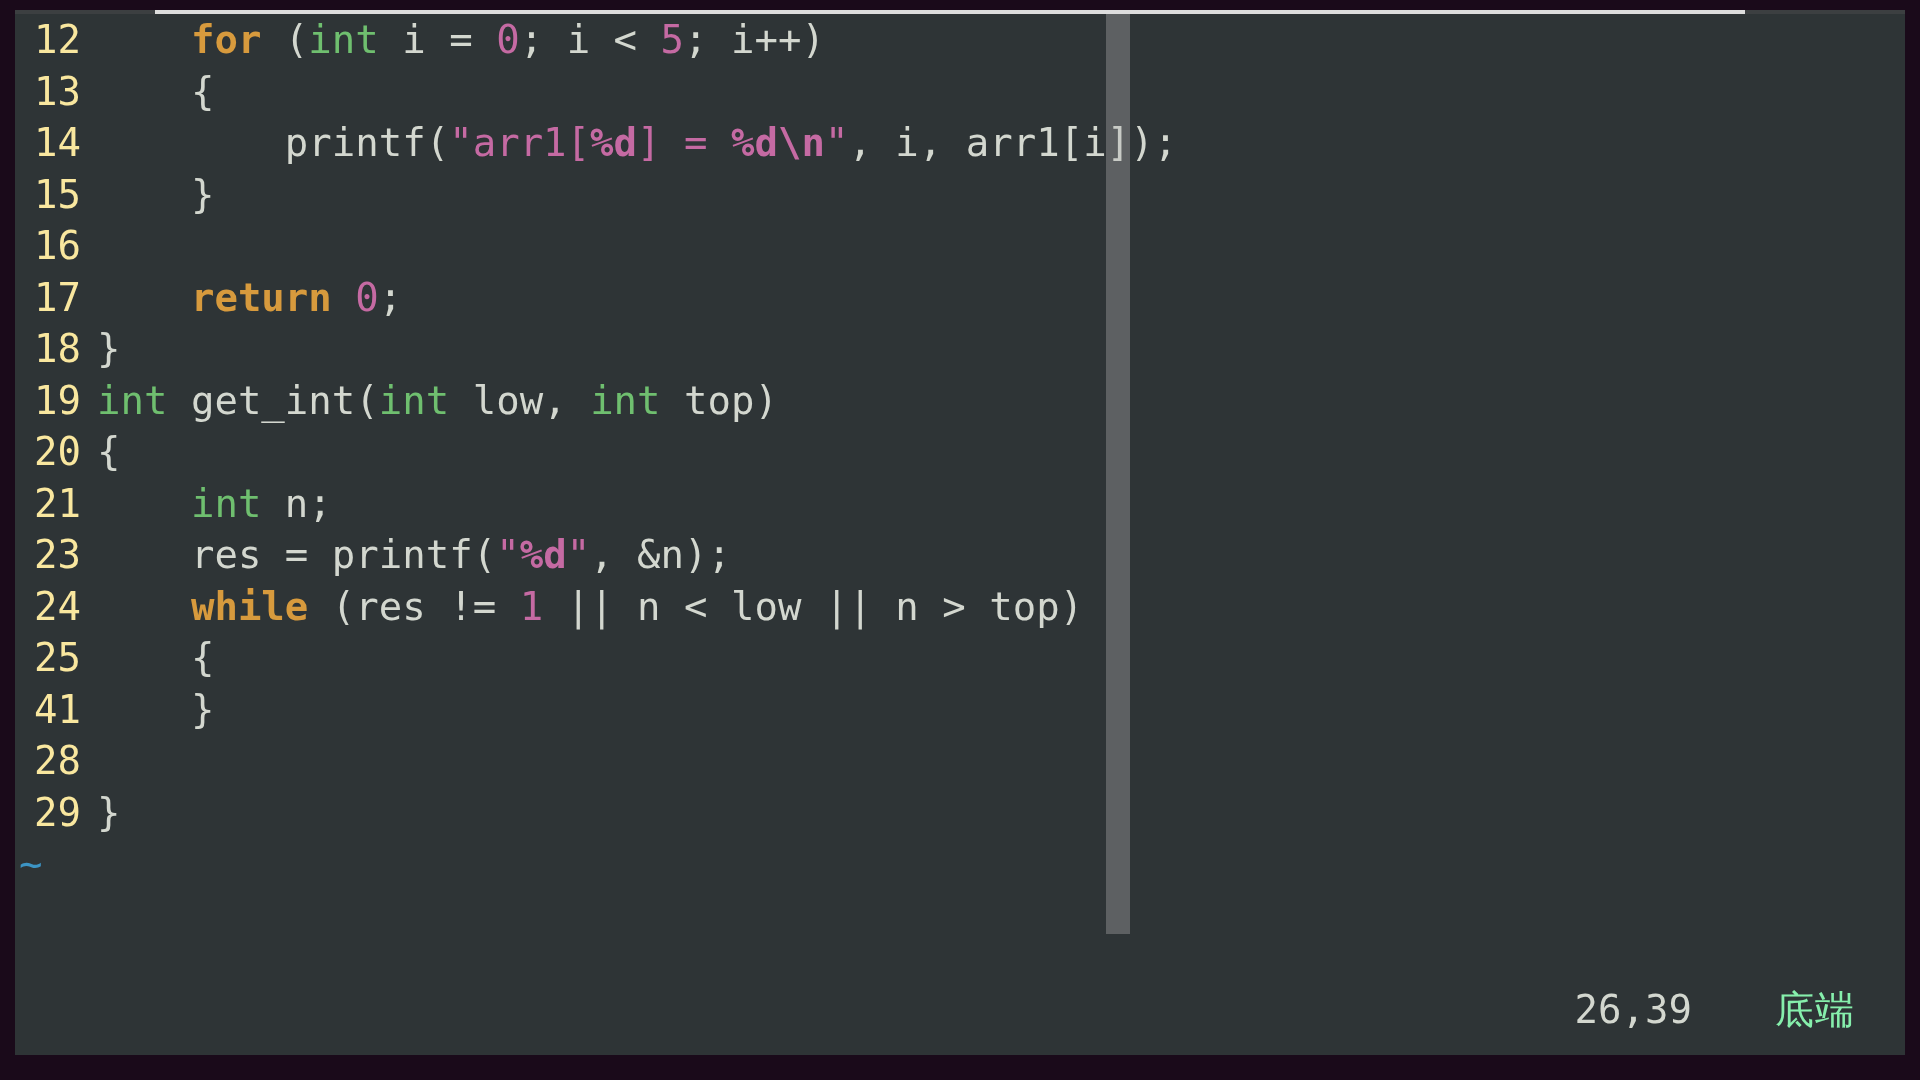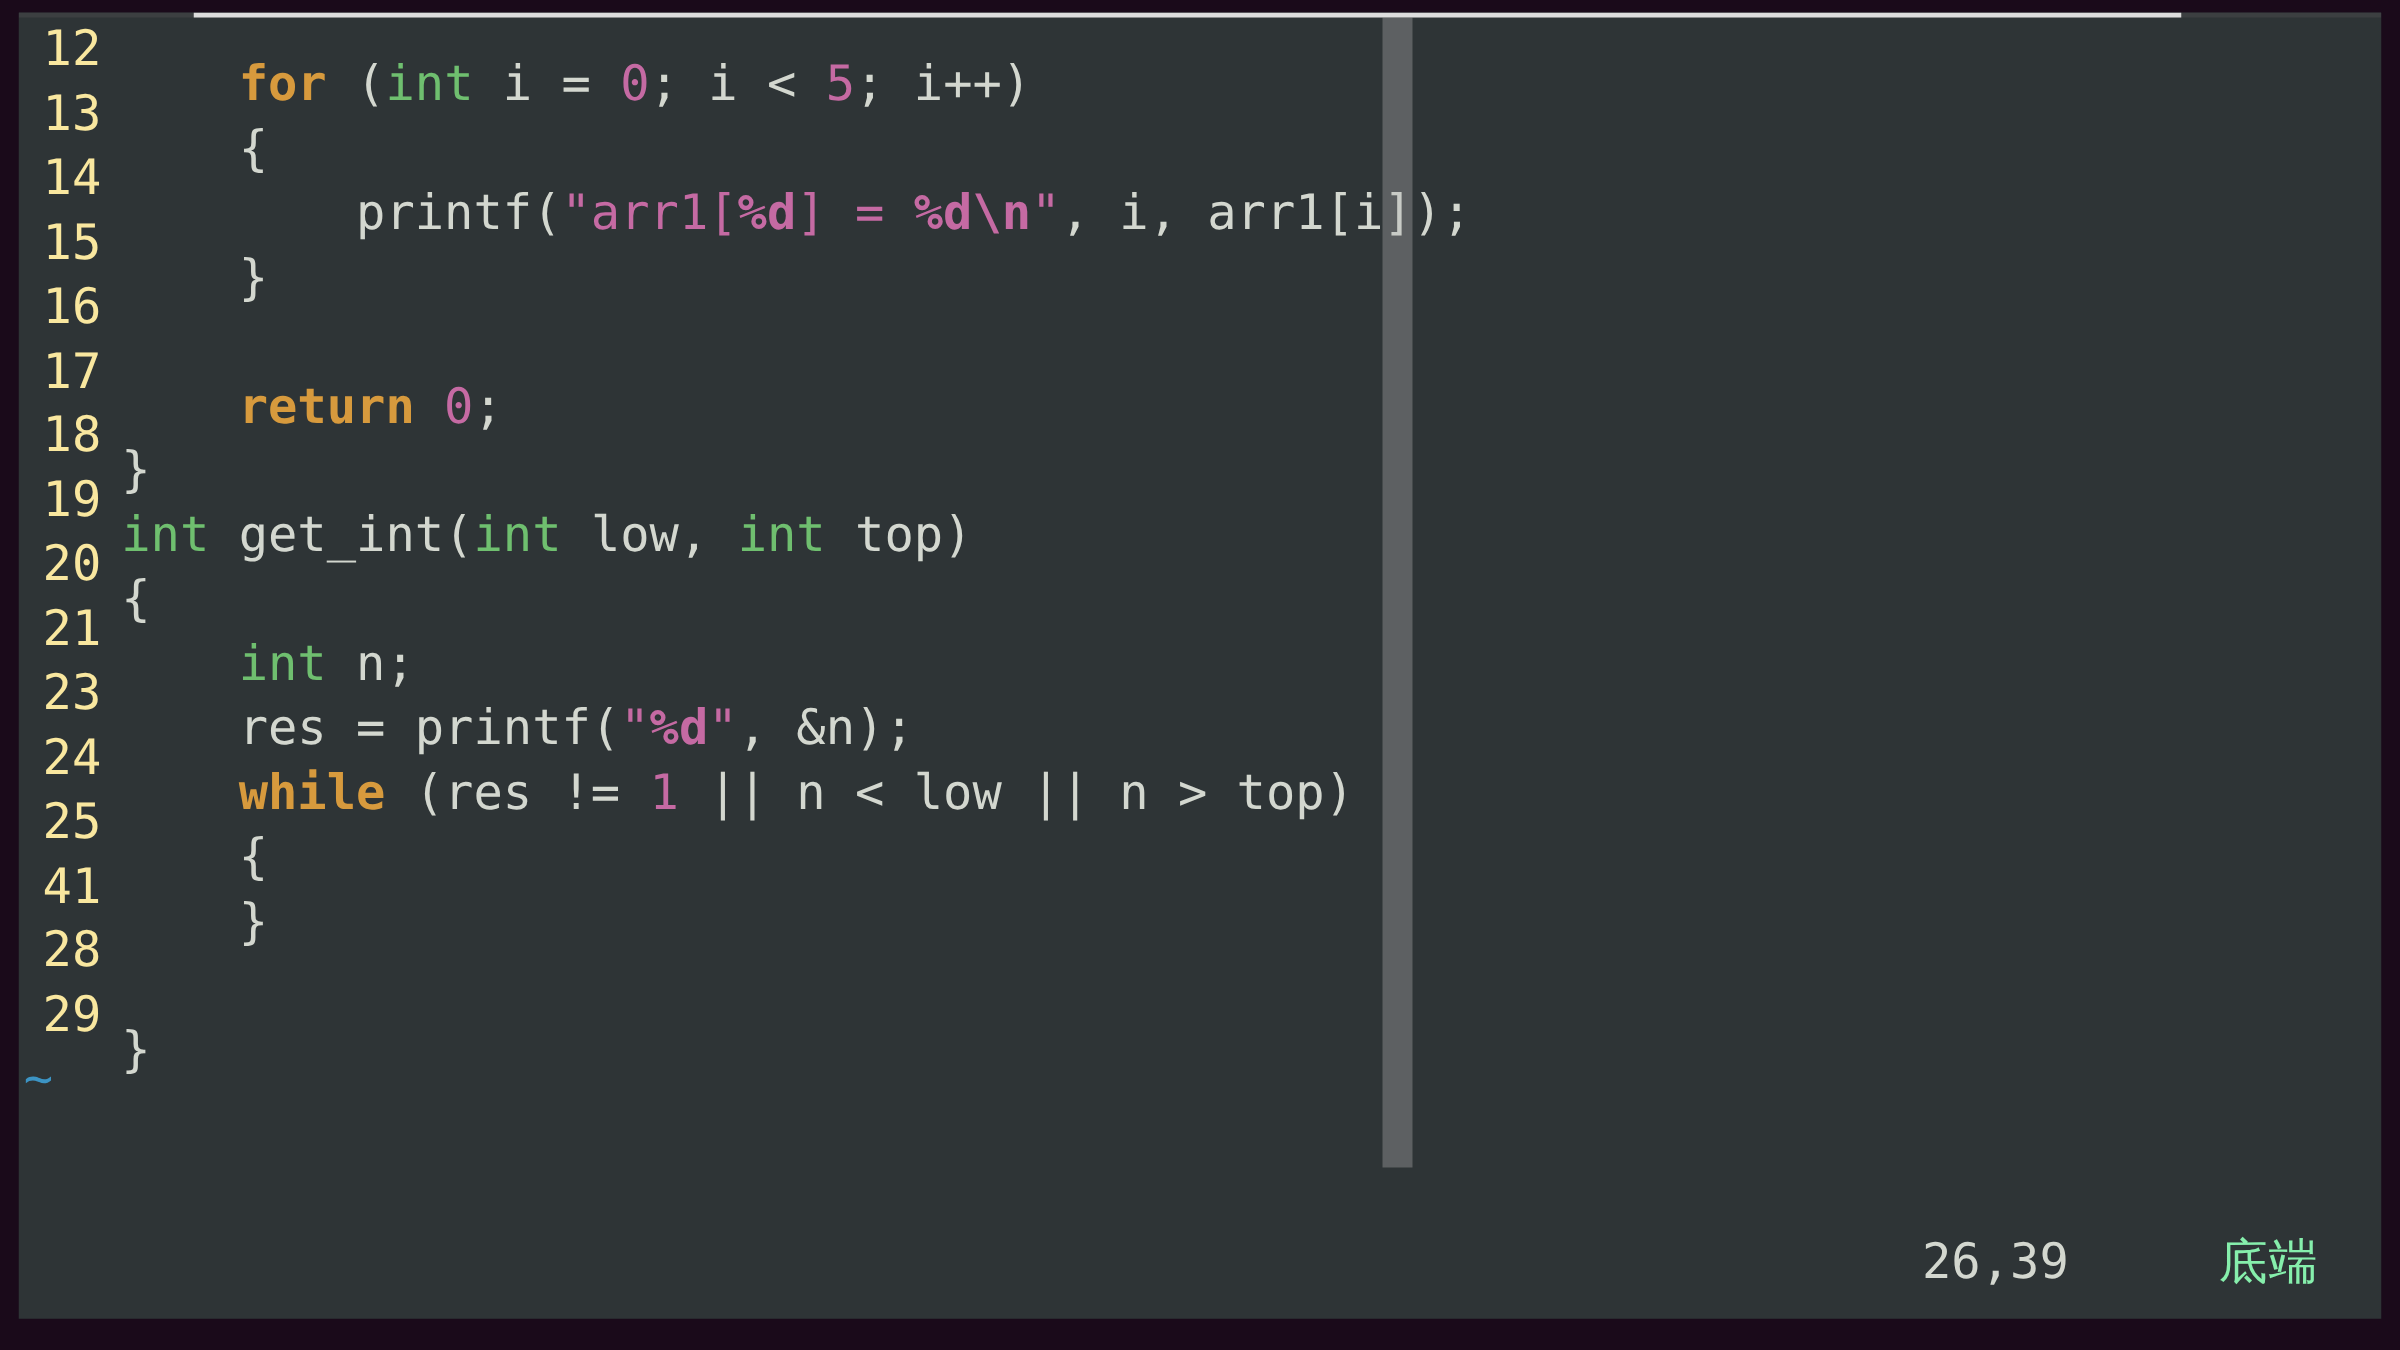--- a/index.html
+++ b/index.html
@@ -64,21 +64,20 @@
     padding-right: 16px;
     color: #f9e79f;
     user-select: none;
     box-sizing: border-box;
     flex: none;
   }
   .code {
     flex: 1;
     color: #d3d7cf;
     position: relative;
-    margin-top: 28px;
   }
   .c-key    { color: #d79a3d; font-weight: bold; }
   .c-type   { color: #6fbf6f; }
   .c-num    { color: #c56aa3; }
   .c-str    { color: #c56aa3; }
   .c-esc    { color: #c56aa3; font-weight: bold; }
   .c-ident  { color: #d3d7cf; }
   .c-punct  { color: #d3d7cf; }
   .tilde {
     color: #3c94c4;
@@ -136,21 +135,21 @@
     position: absolute;
     bottom: 20px;
     left: 0;
     right: 20px;
     height: 50px;
     line-height: 50px;
     font-size: 39px;
     color: #d3d7cf;
     display: flex;
     justify-content: flex-end;
-    gap: 120px;
+    gap: 83px;
     padding-right: 30px;
     box-sizing: border-box;
   }
   .status-pos {
     color: #d3d7cf;
   }
   .status-end {
     color: #86efac;
     letter-spacing: 1px;
   }

